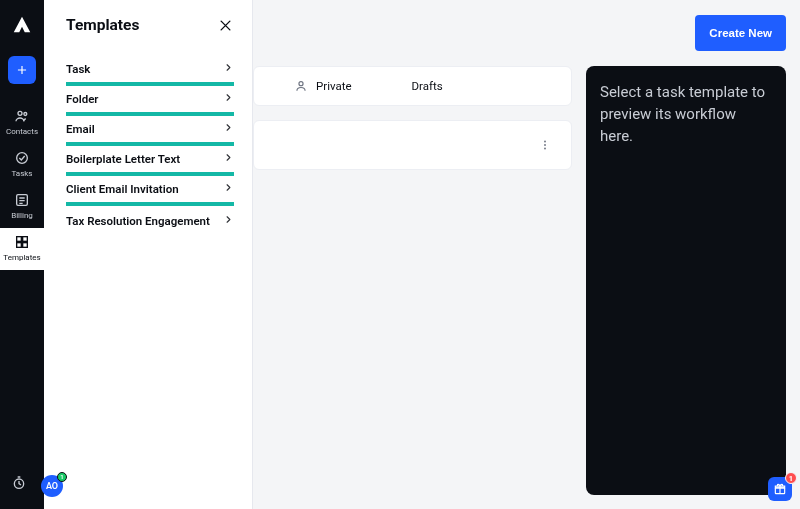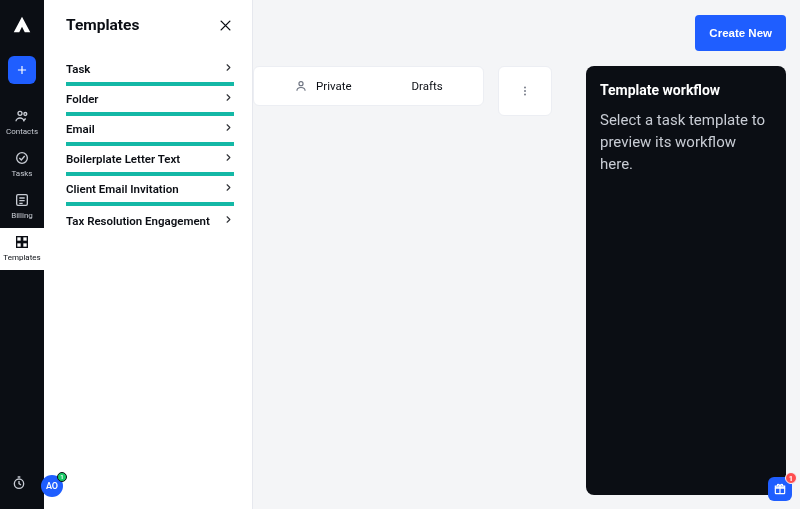--- a/index.html
+++ b/index.html
@@ -27,21 +27,21 @@
   .panel-list { list-style: none; }
   .panel-item { display: flex; align-items: center; justify-content: space-between; height: 30px; font-size: 11.5px; font-weight: 600; color: #0b0e14; border-bottom: 4px solid #14b8a6; cursor: pointer; }
   .panel-item:last-child { border-bottom: none; }
   .chev { opacity: .85; }
 
   
   .main { flex: 1; position: relative; background: #f4f5f7; display: flex; flex-direction: column; }
   .topbar { height: 66px; display: flex; align-items: center; justify-content: flex-end; padding: 0 14px; }
   .btn-primary { background: #1f5eff; color: #fff; font-size: 11.5px; font-weight: 600; border: none; border-radius: 4px; padding: 12px 14px; cursor: pointer; }
   .content { flex: 1; display: flex; gap: 14px; padding: 0 14px 14px 0; position: relative; }
-  .left-col { flex: 1; display: flex; gap: 14px; }
+  .left-col { flex: 1; display: flex; flex-direction: column; gap: 14px; }
   .tabrow { background: #fff; border: 1px solid #eceef3; border-radius: 6px; height: 40px; display: flex; align-items: center; gap: 60px; padding: 0 40px; }
   .tab { display: flex; align-items: center; gap: 8px; font-size: 11.5px; color: #0b0e14; cursor: pointer; }
   .tab .ico { width: 14px; height: 14px; display: flex; align-items: center; justify-content: center; color: #6d7380; }
   .listrow { background: #fff; border: 1px solid #eceef3; border-radius: 6px; height: 50px; display: flex; align-items: center; justify-content: flex-end; padding: 0 18px; }
   .kebab { width: 16px; height: 16px; display: flex; align-items: center; justify-content: center; cursor: pointer; color: #6d7380; }
 
   .right-col { width: 200px; background: #0b0e14; border-radius: 8px; color: #fff; padding: 16px 14px; display: flex; flex-direction: column; }
   .rc-title { font-size: 14px; font-weight: 700; margin-bottom: 12px; }
   .rc-text { font-size: 15px; color: #c8ccd4; line-height: 1.45; }
 
@@ -205,21 +205,20 @@
           <div class="kebab">
             <svg viewBox="0 0 24 24" width="14" height="14">
                 <circle cx="12" cy="6" r="1.6" fill="currentColor"></circle>
                 <circle cx="12" cy="12" r="1.6" fill="currentColor"></circle>
                 <circle cx="12" cy="18" r="1.6" fill="currentColor"></circle>
               </svg>
           </div>
         </div>
       </div>
       <div class="right-col">
-        <div class="rc-title">Template workflow</div>
         <div class="rc-text">Select a task template to preview its workflow here.</div>
       </div>
     </div>
 
     <div class="corner-widget">
       <svg viewBox="0 0 24 24" width="14" height="14" fill="none" stroke="#fff" stroke-width="2">
           <rect x="4" y="10" width="16" height="10" rx="1"></rect>
           <path d="M4 10h16v-3H4zM12 7v13M9 7c-2 0-2-3 0-3 2 0 3 3 3 3M15 7c2 0 2-3 0-3-2 0-3 3-3 3"></path>
         </svg>
       <span class="corner-badge">1</span>

